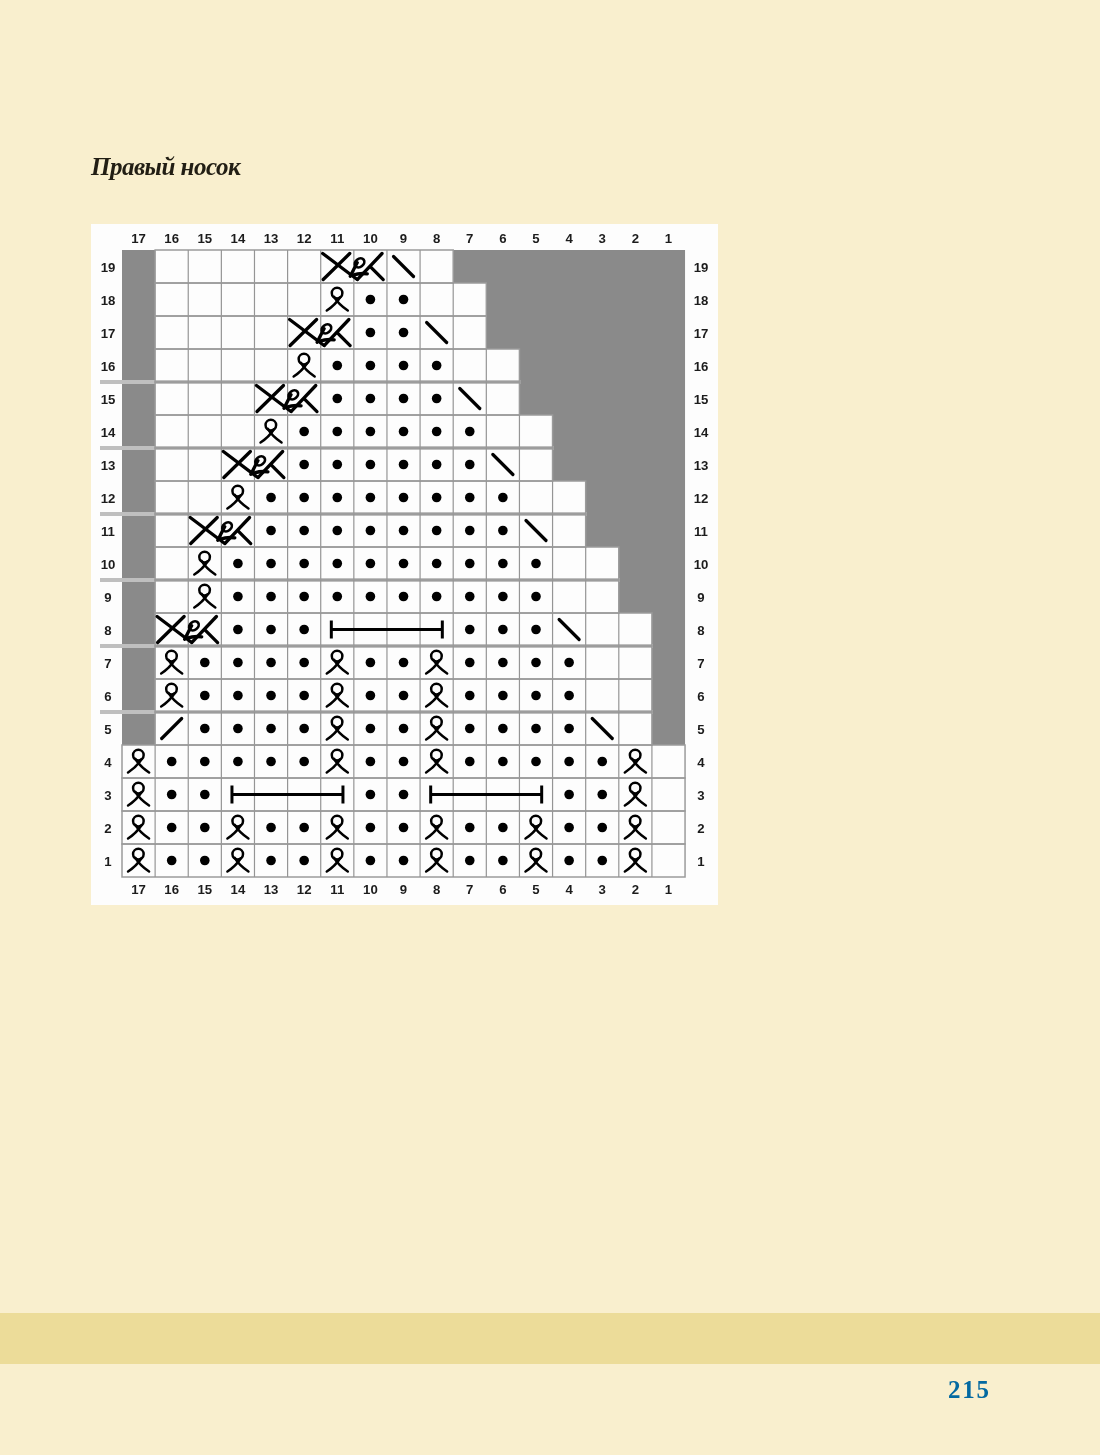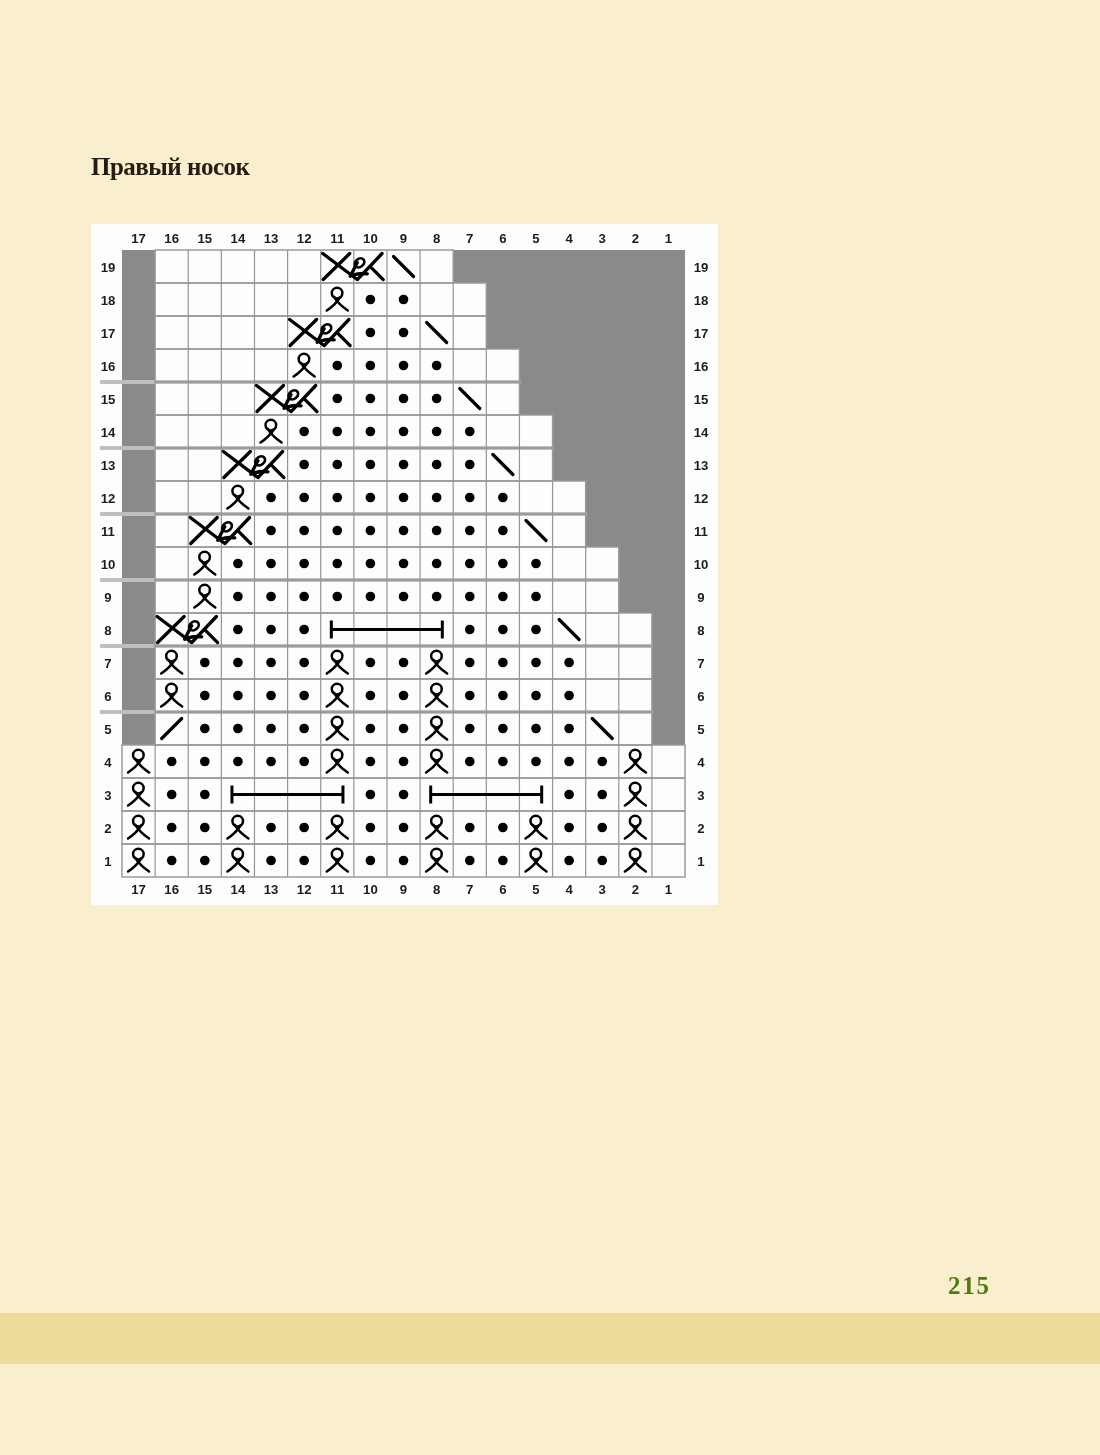--- a/index.html
+++ b/index.html
@@ -1,21 +1,21 @@
 <!DOCTYPE html>
 <html><head>
 <meta charset="utf-8">
 <style>
 html,body{margin:0;padding:0;}
 body{width:1100px;height:1455px;position:relative;background:#f9efce;font-family:"Liberation Sans",sans-serif;overflow:hidden;}
 </style>
 </head>
 <body>
 
-<div style="position:absolute;left:91px;top:153px;font-family:'Liberation Serif',serif;font-weight:bold;font-size:25px;letter-spacing:-0.5px;color:#221e14;text-align:right;">Правый носок</div>
+<div style="position:absolute;left:91px;top:153px;font-family:'Liberation Serif',serif;font-style:italic;font-weight:bold;font-size:25px;letter-spacing:-0.5px;color:#221e14;text-align:right;">Правый носок</div>
 
 <svg width="1100" height="1455" viewBox="0 0 1100 1455" style="position:absolute;left:0;top:0;">
 
 <g>
       <rect x="91" y="224" width="627" height="681" fill="#fdfdfd"></rect>
     </g>
 
 <g>
       <rect x="122.0" y="250.0" width="33.12" height="495.0" fill="#8a8a8a"></rect>
     </g>
@@ -646,13 +646,13 @@
       <text x="701" y="733.7" font-family="Liberation Sans, sans-serif" font-size="13.2" font-weight="bold" fill="#1c1c1c" text-anchor="middle">5</text>
       <text x="701" y="766.7" font-family="Liberation Sans, sans-serif" font-size="13.2" font-weight="bold" fill="#1c1c1c" text-anchor="middle">4</text>
       <text x="701" y="799.7" font-family="Liberation Sans, sans-serif" font-size="13.2" font-weight="bold" fill="#1c1c1c" text-anchor="middle">3</text>
       <text x="701" y="832.7" font-family="Liberation Sans, sans-serif" font-size="13.2" font-weight="bold" fill="#1c1c1c" text-anchor="middle">2</text>
       <text x="701" y="865.7" font-family="Liberation Sans, sans-serif" font-size="13.2" font-weight="bold" fill="#1c1c1c" text-anchor="middle">1</text>
     </g>
 </svg>
 
 <div style="position:absolute;left:0;top:1313px;width:1100px;height:51px;background:#ecdc99;"></div>
 
-<div style="position:absolute;left:948px;top:1272px;font-family:'Liberation Serif',serif;font-weight:bold;font-size:25px;letter-spacing:1.8px;color:#4d7c0f;">215</div>
+<div style="position:absolute;left:948px;top:1376px;font-family:'Liberation Serif',serif;font-weight:bold;font-size:25px;letter-spacing:1.8px;color:#0369a1;">215</div>
 
 </body></html>

